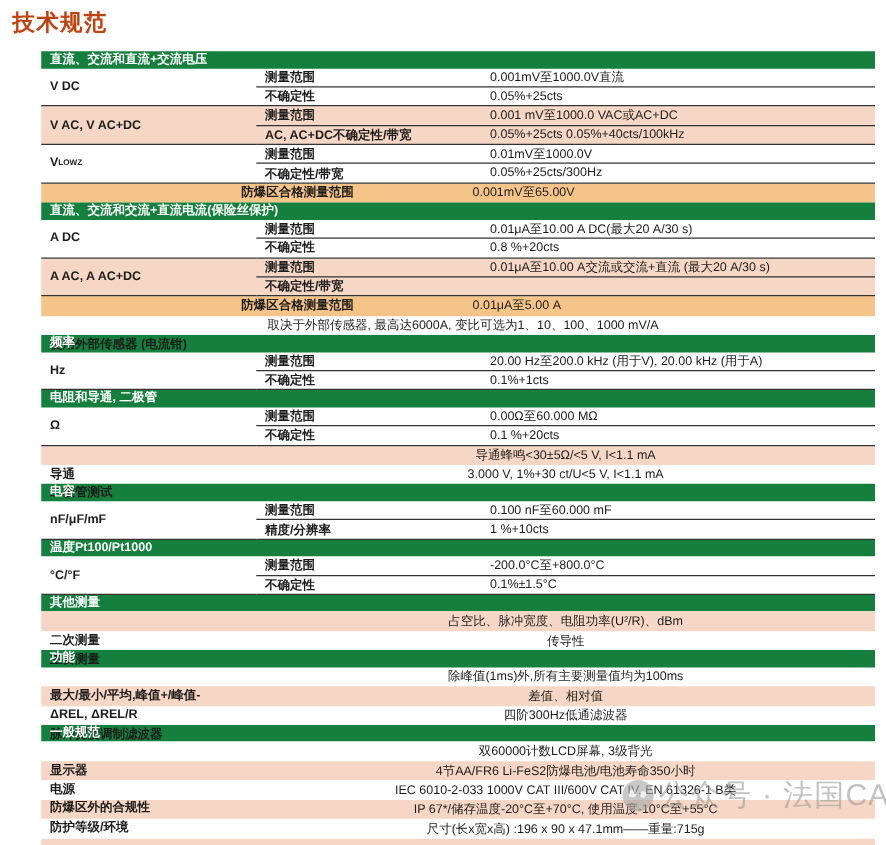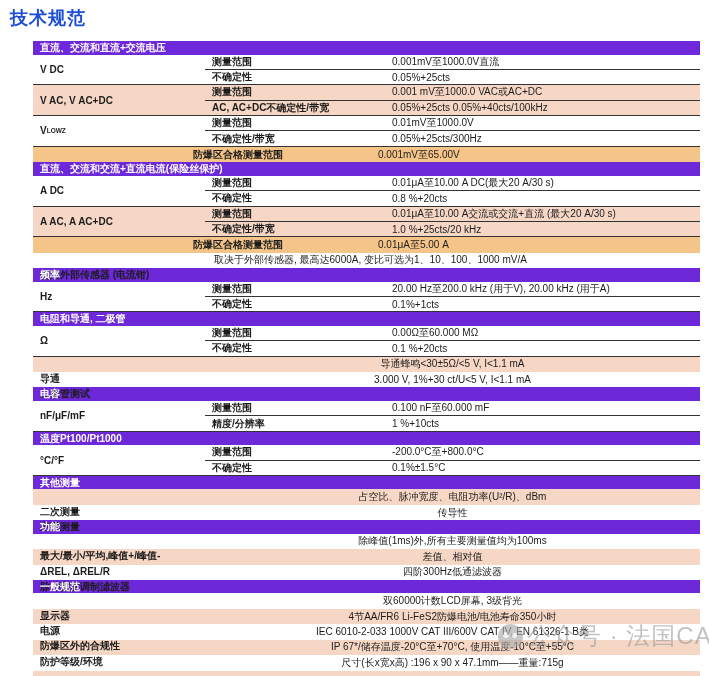--- a/index.html
+++ b/index.html
@@ -1,34 +1,34 @@
 <!DOCTYPE html>
 <html><head>
 <meta charset="utf-8">
 <style>
   html,body{margin:0;padding:0;}
   body{width:709px;height:676px;overflow:hidden;background:#fff;
        font-family:"Liberation Sans","DejaVu Sans",sans-serif;}
   .page{position:relative;width:709px;height:676px;background:#fff;overflow:hidden;}
   .title{margin:0;position:absolute;left:10px;top:6px;font-size:18px;font-weight:bold;
-         color:#1d4ed8;letter-spacing:1px;}
+         color:#c2410c;letter-spacing:1px;}
   .spec-table{position:absolute;left:33px;top:41px;width:667px;font-size:10px;color:#1c1c1c;}
-  .section-bar{height:13.5px;line-height:13.5px;background:#6d28d9;color:#ffffff;
+  .section-bar{height:13.5px;line-height:13.5px;background:#15803d;color:#ffffff;
                font-weight:bold;padding-left:7px;box-sizing:border-box;overflow:hidden;}
   .group-row{display:flex;}
   .bg-pink{background:#f6d7c5;}
   .group-label{width:172px;display:flex;align-items:center;padding-left:7px;
                box-sizing:border-box;font-weight:bold;border-bottom:1px solid #333;}
   .lab-sub{font-size:6.5px;font-weight:bold;}
   .group-subs{flex:1;display:flex;flex-direction:column;}
   .sub-row{height:15.4px;display:flex;align-items:center;border-bottom:1px solid #333;
            box-sizing:border-box;gap:14px;}
   .attr-cell{width:168px;padding-left:7px;box-sizing:border-box;font-weight:bold;}
   .value-cell{flex:1;padding-left:5px;box-sizing:border-box;white-space:nowrap;overflow:hidden;}
-  .exzone-row{height:15.4px;display:flex;align-items:center;background:#f5c488;}
+  .exzone-row{height:15.4px;display:flex;align-items:flex-start;background:#f5c488;}
   .exzone-label{width:340px;box-sizing:border-box;padding-left:70px;text-align:center;
                 font-weight:bold;}
   .merged-row{height:15.4px;display:flex;align-items:center;}
   .merged-label{width:172px;padding-left:7px;box-sizing:border-box;font-weight:bold;
                 white-space:nowrap;margin-top:29px;}
   .merged-value{flex:1;text-align:center;white-space:nowrap;overflow:hidden;}
   .merged-value.align-left{text-align:left;padding-left:9px;}
   .bottom-strip{position:absolute;left:33px;top:671px;width:667px;height:5px;background:#f6d7c5;}
   .watermark{position:absolute;left:498px;top:620px;display:flex;align-items:center;
              opacity:0.62;white-space:nowrap;}
@@ -117,21 +117,20 @@
         <div class="group-label">
           <span>A AC, A AC+DC</span>
         </div>
         <div class="group-subs">
           <div class="sub-row">
             <div class="attr-cell">测量范围</div>
             <div class="value-cell">0.01μA至10.00 A交流或交流+直流 (最大20 A/30 s)</div>
           </div>
           <div class="sub-row">
             <div class="attr-cell">不确定性/带宽</div>
-            <div class="value-cell">1.0 %+25cts/20 kHz</div>
           </div>
         </div>
       </div>
       <div class="exzone-row">
         <div class="exzone-label">防爆区合格测量范围</div>
         <div class="value-cell">0.01μA至5.00 A</div>
       </div>
       <div class="merged-row">
         <div class="merged-label">使用外部传感器 (电流钳)</div>
         <div class="merged-value align-left">取决于外部传感器, 最高达6000A, 变比可选为1、10、100、1000 mV/A</div>

